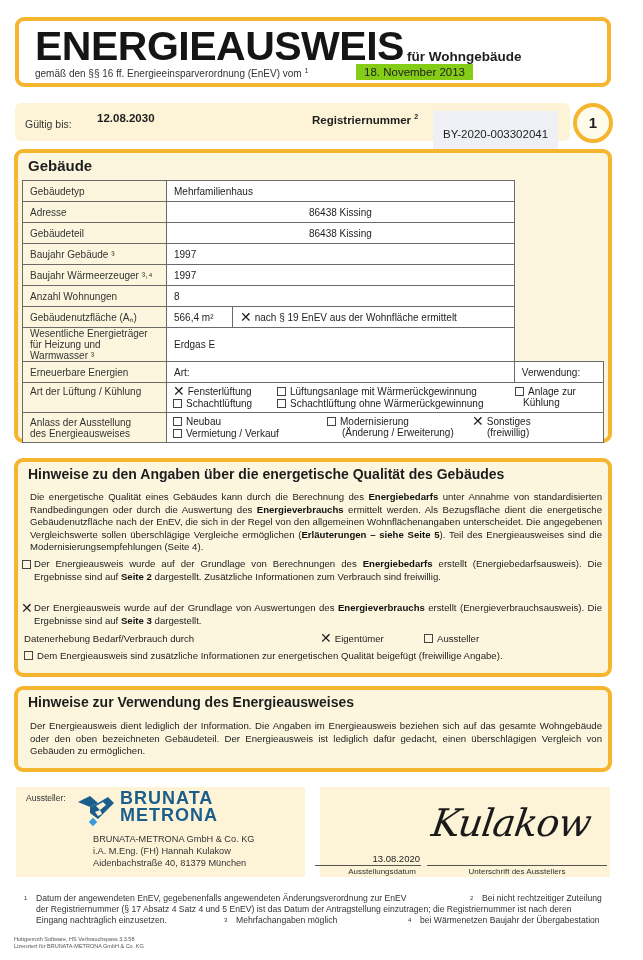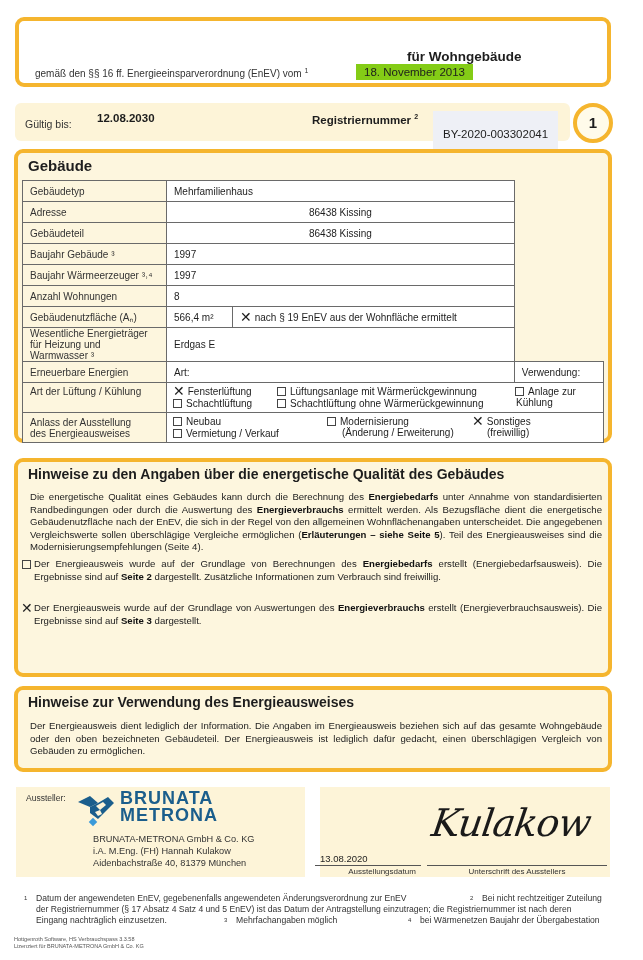--- a/index.html
+++ b/index.html
@@ -58,20 +58,21 @@
     .small { font-size: 9.5px; color: #333; }
 
     .foot { position: absolute; font-size: 8.6px; color: #333; line-height: 11px; }
     .foot sup { font-size: 6px; }
     .tiny { position: absolute; left: 14px; font-size: 5.5px; color: #555; line-height: 7px; }
   </style>
 </head>
 <body>
 
 <div class="box" id="hdr">
+  <div class="big">ENERGIEAUSWEIS</div>
   <div class="fw">für Wohngebäude</div>
   <div class="sub"><span>gemäß den §§ 16 ff. Energieeinsparverordnung (EnEV) vom</span> <sup>1</sup></div>
   <div class="date">18. November 2013</div>
 </div>
 
 <div id="valid">
   <span class="lbl1">Gültig bis:</span>
   <span class="v1">12.08.2030</span>
   <span class="lbl2"><span>Registriernummer</span> <sup>2</sup></span>
   <span class="v2">BY-2020-003302041</span>
@@ -121,21 +122,21 @@
       <td class="w" colspan="2" style="border-right:1px solid #6a6a6a; width:250px">Art:</td>
       <td class="w">Verwendung:</td>
     </tr>
     <tr style="height:30px">
       <td class="l" style="vertical-align:top; padding-top:3px">Art der Lüftung / Kühlung</td>
       <td class="w" colspan="3" style="position:relative">
         <span class="opt" style="left:6px; top:3px"><span class="xmark">✕</span><span>Fensterlüftung</span></span>
         <span class="opt" style="left:6px; top:15px"><span class="chk"></span><span>Schachtlüftung</span></span>
         <span class="opt" style="left:110px; top:3px"><span class="chk"></span><span>Lüftungsanlage mit Wärmerückgewinnung</span></span>
         <span class="opt" style="left:110px; top:15px"><span class="chk"></span><span>Schachtlüftung ohne Wärmerückgewinnung</span></span>
-        <span class="opt" style="left:348px; top:3px"><span class="chk"></span><span>Anlage zur</span><br><span style="margin-left:1px">Kühlung</span></span>
+        <span class="opt" style="left:348px; top:3px"><span class="chk"></span><span>Anlage zur</span><br><span style="margin-left:8px">Kühlung</span></span>
       </td>
     </tr>
     <tr style="height:30px">
       <td class="l" style="line-height:11px"><span>Anlass der Ausstellung</span><br><span>des Energieausweises</span></td>
       <td class="w" colspan="3" style="position:relative">
         <span class="opt" style="left:6px; top:3px"><span class="chk"></span><span>Neubau</span></span>
         <span class="opt" style="left:6px; top:15px"><span class="chk"></span><span>Vermietung / Verkauf</span></span>
         <span class="opt" style="left:160px; top:3px"><span class="chk"></span><span>Modernisierung</span><br><span style="margin-left:15px">(Änderung / Erweiterung)</span></span>
         <span class="opt" style="left:305px; top:3px"><span class="xmark">✕</span><span>Sonstiges</span><br><span style="margin-left:15px">(freiwillig)</span></span>
       </td>
@@ -145,20 +146,26 @@
 </div>
 
 <div class="box" id="hin1">
   <div class="sec-title" style="font-size:14px">Hinweise zu den Angaben über die energetische Qualität des Gebäudes</div>
   <div class="para" style="top:29px"><span>Die energetische Qualität eines Gebäudes kann durch die Berechnung des </span><b>Energiebedarfs</b><span> unter Annahme von standardisierten Randbedingungen oder durch die Auswertung des </span><b>Energieverbrauchs</b><span> ermittelt werden. Als Bezugsfläche dient die energetische Gebäudenutzfläche nach der EnEV, die sich in der Regel von den allgemeinen Wohnflächenangaben unterscheidet. Die angegebenen Vergleichswerte sollen überschlägige Vergleiche ermöglichen (</span><b>Erläuterungen – siehe Seite 5</b><span>). Teil des Energieausweises sind die Modernisierungsempfehlungen (Seite 4).</span></div>
 
   <div class="para" style="top:96px; padding-left:12px; left:4px; width:580px"><span class="chk" style="position:absolute; left:0; top:2px"></span><span>Der Energieausweis wurde auf der Grundlage von Berechnungen des </span><b>Energiebedarfs</b><span> erstellt (Energiebedarfsausweis). Die Ergebnisse sind auf </span><b>Seite 2</b><span> dargestellt. Zusätzliche Informationen zum Verbrauch sind freiwillig.</span></div>
 
   <div class="para" style="top:140px; padding-left:12px; left:4px; width:580px"><span class="xmark" style="position:absolute; left:-1px; top:1px">✕</span><span>Der Energieausweis wurde auf der Grundlage von Auswertungen des </span><b>Energieverbrauchs</b><span> erstellt (Energieverbrauchsausweis). Die Ergebnisse sind auf </span><b>Seite 3</b><span> dargestellt.</span></div>
 
+  <div class="para" style="top:171px; left:6px">
+    <span>Datenerhebung Bedarf/Verbrauch durch</span>
+    <span style="position:absolute; left:296px"><span class="xmark">✕</span><span>Eigentümer</span></span>
+    <span style="position:absolute; left:400px"><span class="chk"></span><span>Aussteller</span></span>
+  </div>
+  <div class="para" style="top:188px; left:6px"><span class="chk"></span><span>Dem Energieausweis sind zusätzliche Informationen zur energetischen Qualität beigefügt (freiwillige Angabe).</span></div>
 </div>
 
 <div class="box" id="hin2">
   <div class="sec-title" style="font-size:14px">Hinweise zur Verwendung des Energieausweises</div>
   <div class="para" style="top:30px">Der Energieausweis dient lediglich der Information. Die Angaben im Energieausweis beziehen sich auf das gesamte Wohngebäude oder den oben bezeichneten Gebäudeteil. Der Energieausweis ist lediglich dafür gedacht, einen überschlägigen Vergleich von Gebäuden zu ermöglichen.</div>
 </div>
 
 <div id="aus">
   <span class="small" style="position:absolute; left:10px; top:6px; font-size:8.5px">Aussteller:</span>
   <svg style="position:absolute; left:60px; top:6px" width="40" height="34" viewBox="0 0 40 34">
@@ -173,21 +180,21 @@
     <div>METRONA</div>
   </div>
   <div class="small" style="position:absolute; left:77px; top:46px; line-height:12px; font-size:9.2px">
     <div>BRUNATA-METRONA GmbH &amp; Co. KG</div>
     <div>i.A. M.Eng. (FH) Hannah Kulakow</div>
     <div>Aidenbachstraße 40, 81379 München</div>
   </div>
 </div>
 
 <div id="sig">
-  <div style="position:absolute; left:0; top:66px; width:100px; text-align:left; font-size:9.5px">13.08.2020</div>
+  <div style="position:absolute; left:0; top:66px; width:100px; text-align:right; font-size:9.5px">13.08.2020</div>
   <div style="position:absolute; left:-5px; top:78px; width:106px; border-top:1px solid #555"></div>
   <div style="position:absolute; left:12px; top:80px; width:100px; text-align:center; font-size:8px; color:#333">Ausstellungsdatum</div>
   <div style="position:absolute; left:112px; top:14px; font-family:'DejaVu Serif', serif; font-style:italic; font-size:38px; color:#1a1a1a; letter-spacing:-1px; transform:skewX(-8deg)">Kulakow</div>
   <div style="position:absolute; left:107px; top:78px; width:180px; border-top:1px solid #555"></div>
   <div style="position:absolute; left:107px; top:80px; width:180px; text-align:center; font-size:8px; color:#333">Unterschrift des Ausstellers</div>
 </div>
 
 <div class="foot" style="left:24px; top:893px; width:590px">
   <div style="position:relative; height:11px">
     <sup style="position:absolute; left:0">1</sup>

